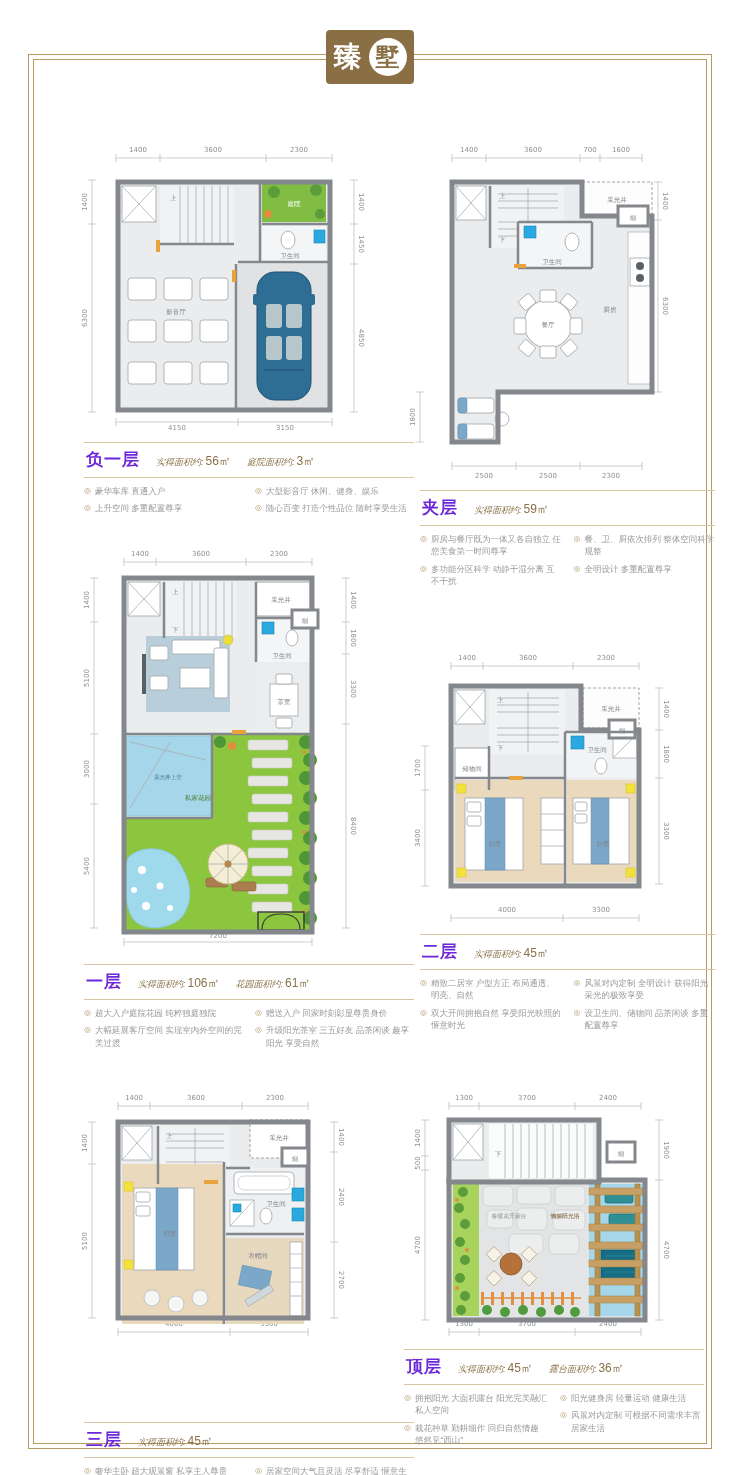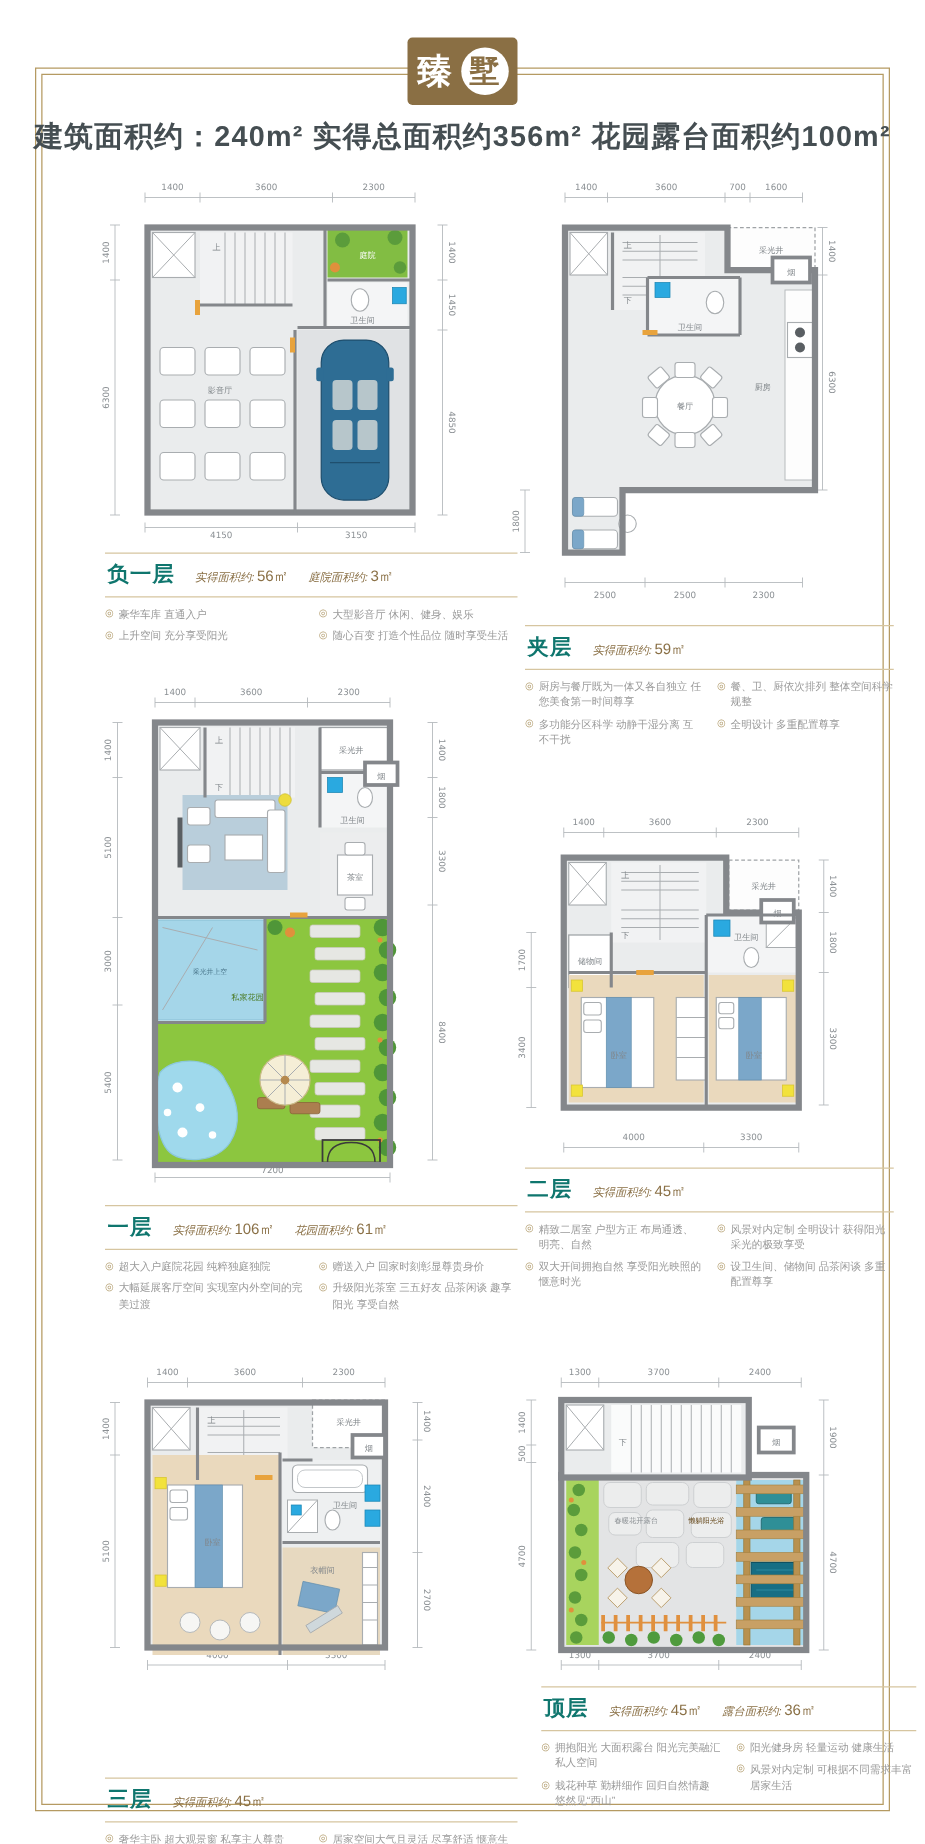--- a/index.html
+++ b/index.html
@@ -16,21 +16,21 @@
   .logo-circle{width:38px;height:38px;border-radius:50%;background:#ffffff;display:flex;
         align-items:center;justify-content:center;}
   .logo-char2{color:#8a6f44;font-size:24px;font-weight:bold;}
   
   .main-title{position:absolute;top:94px;left:0;width:100%;text-align:center;font-size:23px;
         font-weight:bold;color:#454e52;letter-spacing:1px;z-index:4;}
   
   .pf{position:absolute;}
   .pf-topline{border-top:1px solid #d6c5a0;}
   .pf-head{display:flex;align-items:baseline;gap:16px;padding:5px 0 6px 2px;}
-  .pf-name{font-size:17px;font-weight:bold;color:#0f766e;letter-spacing:1px;}
+  .pf-name{font-size:17px;font-weight:bold;color:#6d28d9;letter-spacing:1px;}
   .pf-stat{display:flex;align-items:baseline;gap:2px;}
   .pf-stat-label{font-size:9px;color:#8a7046;font-style:italic;}
   .pf-stat-value{font-size:12px;font-weight:normal;color:#8a7046;}
   .pf-divider{border-top:1px solid #d6c5a0;margin-bottom:7px;}
   .pf-bullets{display:flex;gap:12px;}
   .pf-col{flex:1;display:flex;flex-direction:column;gap:5px;}
   .pf-bullet{display:flex;gap:4px;font-size:8.5px;color:#9a9a9a;line-height:1.45;}
   .pf-dot{color:#b09a6a;font-size:8px;flex:0 0 auto;}
   
   svg{position:absolute;}
@@ -59,21 +59,20 @@
   <div class="frame-outer"></div>
   <div class="frame-inner"></div>
 
   <div class="logo">
     <span class="logo-char1">臻</span>
     <span class="logo-circle">
       <span class="logo-char2">墅</span>
     </span>
   </div>
 
-  <div class="main-title">建筑面积约：240m²  实得总面积约356m²  花园露台面积约100m²</div>
 
   <svg style="left:76px;top:140px;" width="292" height="292" viewBox="0 0 292 292">
     <g>
       <path class="dl" d="M40 18H256M40 14v8M84 14v8M190 14v8M256 14v8"></path>
       <text class="dt" x="62" y="12" text-anchor="middle">1400</text>
       <text class="dt" x="137" y="12" text-anchor="middle">3600</text>
       <text class="dt" x="223" y="12" text-anchor="middle">2300</text>
       <path class="dl" d="M16 40V272M12 40h8M12 84h8M12 272h8"></path>
       <text class="dt" x="11" y="62" text-anchor="middle" transform="rotate(-90 11 62)">1400</text>
       <text class="dt" x="11" y="178" text-anchor="middle" transform="rotate(-90 11 178)">6300</text>
@@ -540,37 +539,37 @@
     </div>
     <div class="pf-divider"></div>
     <div class="pf-bullets">
       <div class="pf-col">
         <div class="pf-bullet">
             <span class="pf-dot">◎</span>
             <span>豪华车库 直通入户</span>
           </div>
         <div class="pf-bullet">
             <span class="pf-dot">◎</span>
-            <span>上升空间 充分享受阳光</span>
+            <span>上升空间 多重配置尊享</span>
           </div>
       </div>
       <div class="pf-col">
         <div class="pf-bullet">
             <span class="pf-dot">◎</span>
             <span>大型影音厅 休闲、健身、娱乐</span>
           </div>
         <div class="pf-bullet">
             <span class="pf-dot">◎</span>
             <span>随心百变 打造个性品位 随时享受生活</span>
           </div>
       </div>
     </div>
   </div>
 
-  <div class="pf" style="left:420px;top:490px;width:295px;margin-top:10px;">
+  <div class="pf" style="left:420px;top:490px;width:295px;">
     <div class="pf-topline"></div>
     <div class="pf-head">
       <span class="pf-name">夹层</span>
       <span class="pf-stat">
           <span class="pf-stat-label">实得面积约:</span>
           <span class="pf-stat-value">59㎡</span>
         </span>
     </div>
     <div class="pf-divider"></div>
     <div class="pf-bullets">
@@ -696,21 +695,21 @@
             <span>居家空间大气且灵活 尽享舒适 惬意生活</span>
           </div>
         <div class="pf-bullet">
             <span class="pf-dot">◎</span>
             <span>气派生活 奢而不俗</span>
           </div>
       </div>
     </div>
   </div>
 
-  <div class="pf" style="left:433px;top:1349px;width:300px;">
+  <div class="pf" style="left:404px;top:1349px;width:300px;">
     <div class="pf-topline"></div>
     <div class="pf-head">
       <span class="pf-name">顶层</span>
       <span class="pf-stat">
           <span class="pf-stat-label">实得面积约:</span>
           <span class="pf-stat-value">45㎡</span>
         </span>
       <span class="pf-stat">
           <span class="pf-stat-label">露台面积约:</span>
           <span class="pf-stat-value">36㎡</span>

